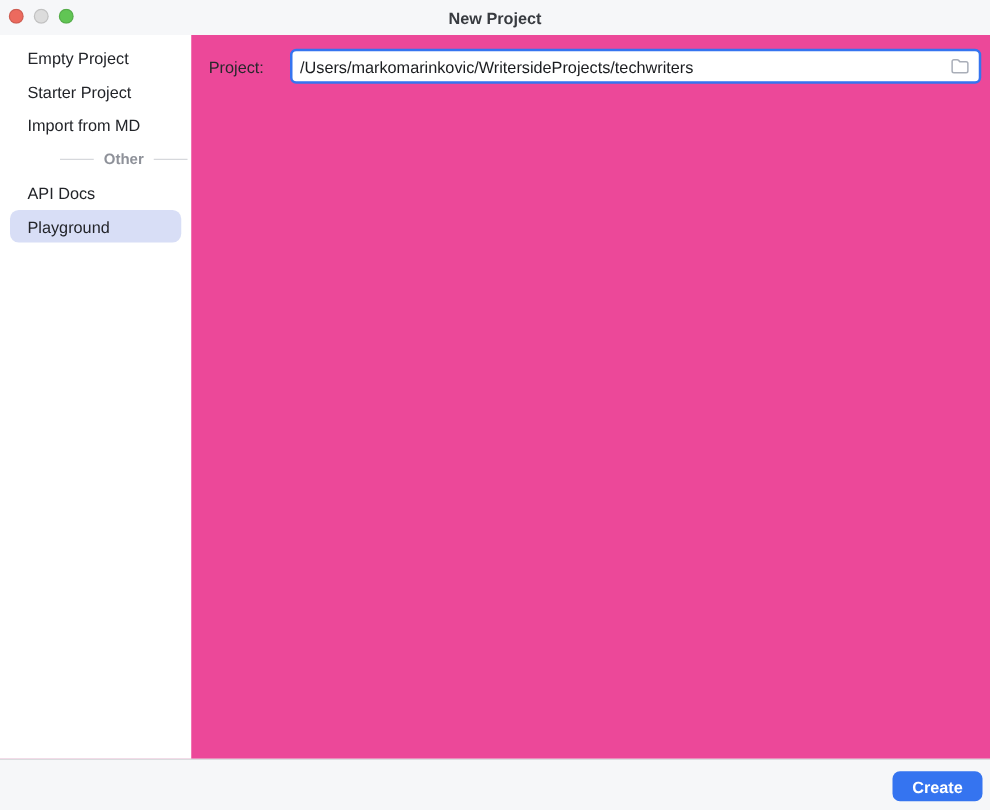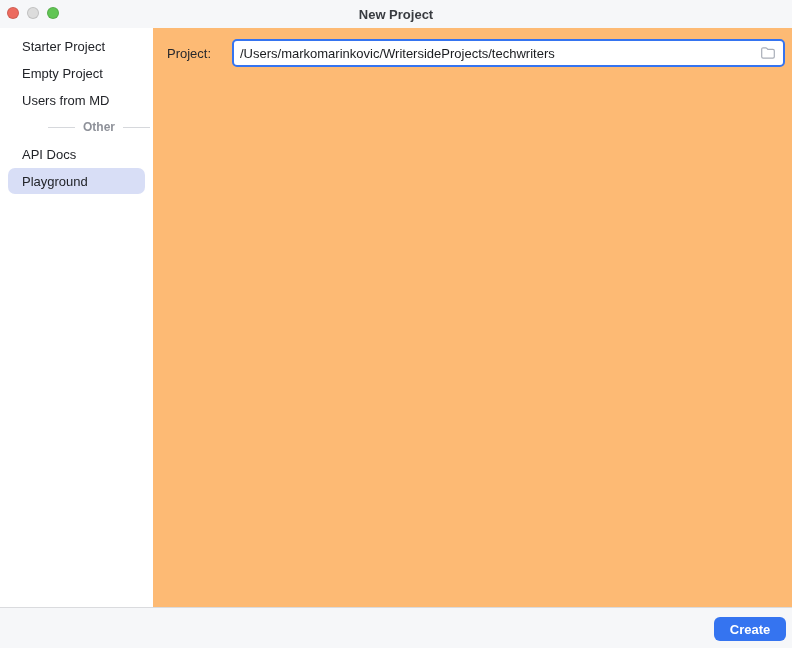--- a/index.html
+++ b/index.html
@@ -4,21 +4,21 @@
 <style>
   * { margin:0; padding:0; box-sizing:border-box; }
   html,body { width:792px; height:648px; overflow:hidden; }
   body {
     font-family:"Liberation Sans", sans-serif;
     background:#f7f8fa;
   }
   .window {
     position:relative;
     width:792px; height:648px;
-    background:#fdba74;
+    background:#ec4899;
   }
 
   
   .titlebar {
     position:absolute; top:0; left:0; right:0; height:28px;
     background:#f6f7f9;
   }
   .traffic-lights {
     position:absolute; left:7px; top:7px;
     display:flex; gap:8px;
@@ -121,23 +121,23 @@
   <div class="titlebar">
     <div class="win-title">New Project</div>
     <div class="traffic-lights">
       <span class="light red"></span>
       <span class="light gray"></span>
       <span class="light green"></span>
     </div>
   </div>
 
   <aside class="sidebar">
+    <div class="sb-item">Empty Project</div>
     <div class="sb-item">Starter Project</div>
-    <div class="sb-item">Empty Project</div>
-    <div class="sb-item">Users from MD</div>
+    <div class="sb-item">Import from MD</div>
     <div class="sb-divider">
       <span class="line"></span>
       <span>Other</span>
       <span class="line"></span>
     </div>
     <div class="sb-item">API Docs</div>
     <div class="sb-item selected">Playground</div>
   </aside>
 
   <label class="location-label">Project:</label>

